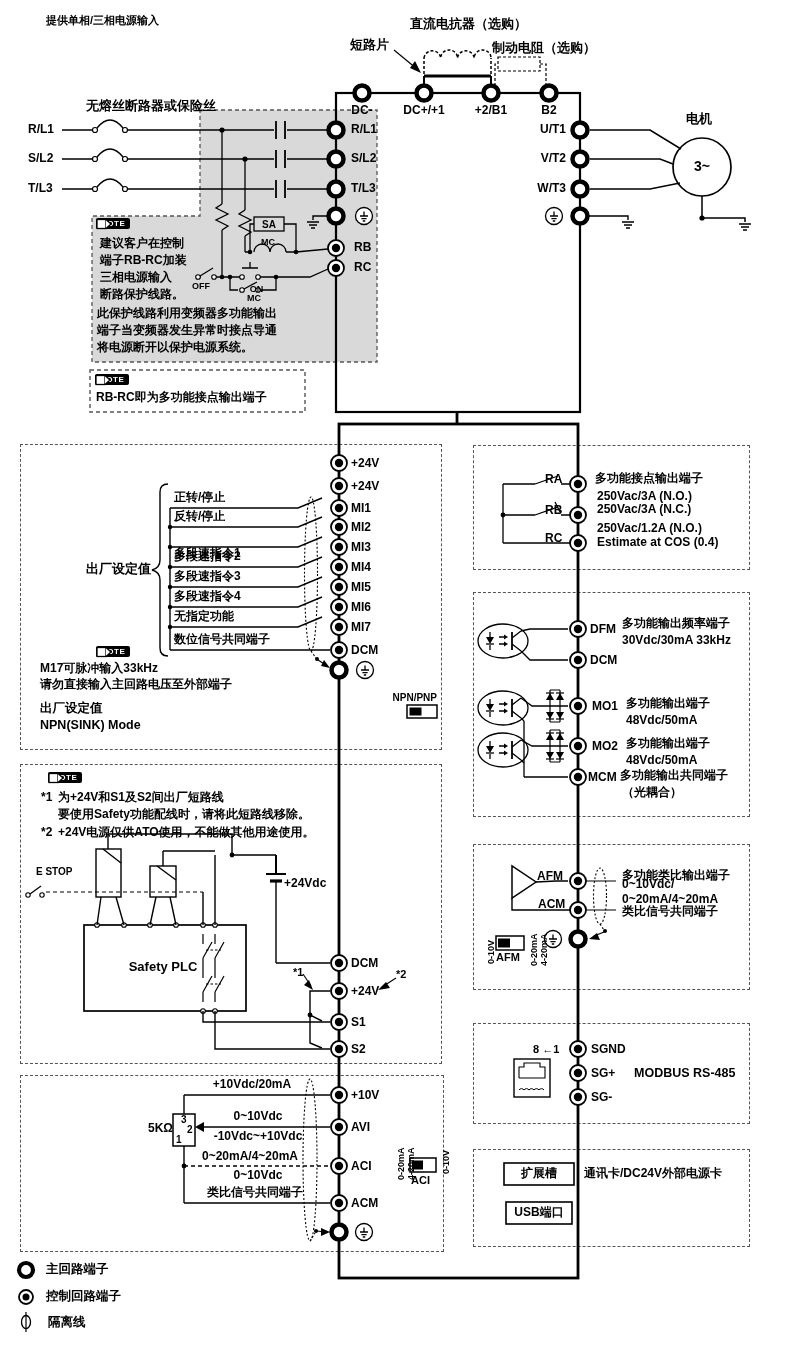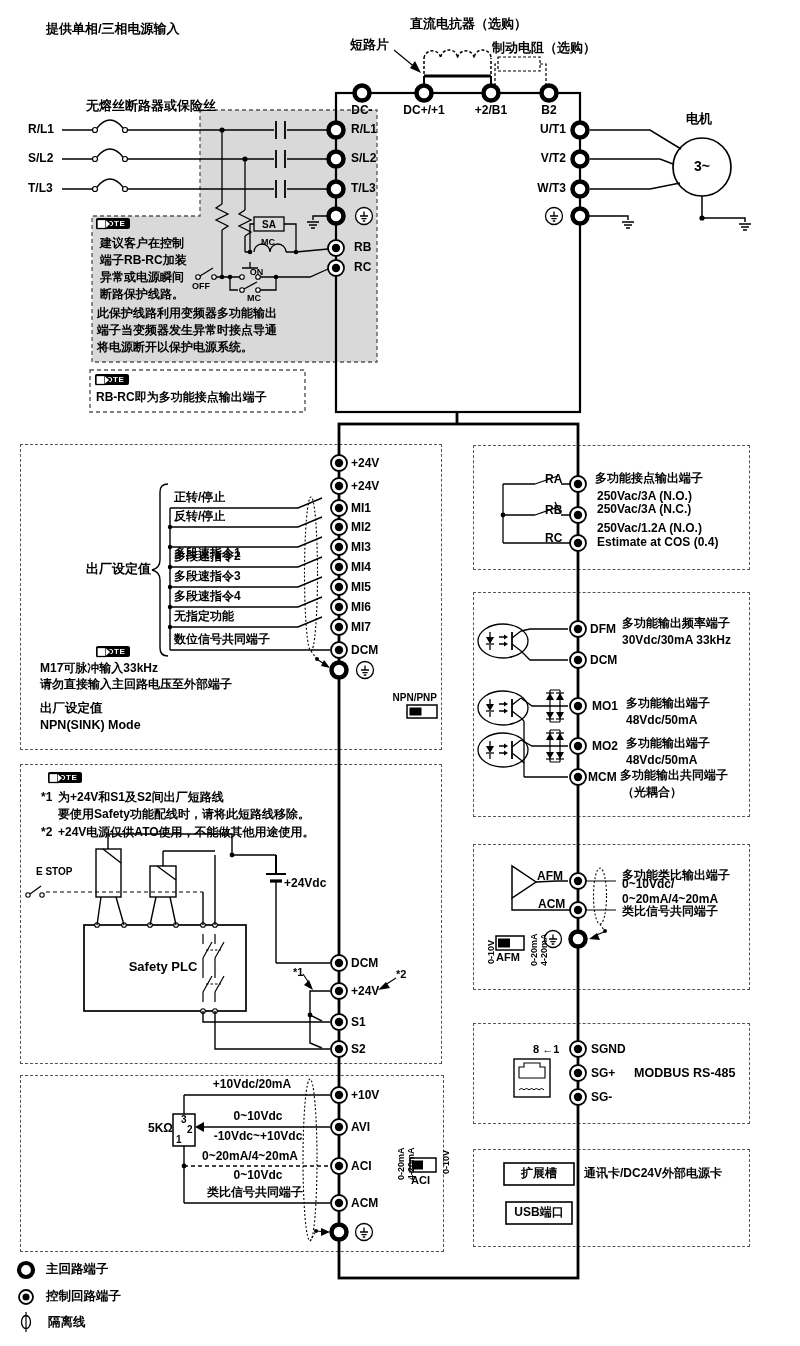--- a/index.html
+++ b/index.html
@@ -374,21 +374,21 @@
       <circle cx="26" cy="1270" r="7" fill="#fff" stroke="#000" stroke-width="4.2"></circle>
       <circle cx="26" cy="1297" r="7" fill="#fff" stroke="#000" stroke-width="1.8"></circle>
       <circle cx="26" cy="1297" r="3.5" fill="#000"></circle>
       <g>
         <path d="M26,1312 V1332" stroke="#000" stroke-width="1.2"></path>
         <ellipse cx="26" cy="1322" rx="4.5" ry="6.5" fill="none" stroke="#000" stroke-width="1.3"></ellipse>
       </g>
     </g>
   </svg>
 
-  <div class="lb s13" style="left:46px;top:14px;font-size:13px;margin-top:8px;">提供单相/三相电源输入</div>
+  <div class="lb s13" style="left:46px;top:14px;font-size:11px;">提供单相/三相电源输入</div>
 
   <div class="lb s13" style="left:86px;top:99px;">无熔丝断路器或保险丝</div>
   <div class="lb" style="left:28px;top:123px;">R/L1</div>
   <div class="lb" style="left:28px;top:152px;">S/L2</div>
   <div class="lb" style="left:28px;top:182px;">T/L3</div>
   <div class="lb s13" style="left:350px;top:38px;">短路片</div>
   <div class="lb s13" style="left:410px;top:17px;">直流电抗器（选购）</div>
   <div class="lb s13" style="left:492px;top:41px;">制动电阻（选购）</div>
   <div class="lb ctr" style="left:362px;top:104px;">DC-</div>
   <div class="lb ctr" style="left:424px;top:104px;">DC+/+1</div>
@@ -407,29 +407,29 @@
 
   <span class="note-ic" style="left:96px;top:218px;">
     <svg width="16" height="12">
         <rect x="1" y="1.5" width="9" height="9" fill="#fff" stroke="#000" stroke-width="1.3"></rect>
         <path d="M10,1.5 L15,6 L10,10.5" fill="#fff" stroke="#000" stroke-width="1.3"></path>
       </svg>
     <b class="nt">NOTE</b>
   </span>
   <div class="lb" style="left:100px;top:237px;">建议客户在控制</div>
   <div class="lb" style="left:100px;top:254px;">端子RB-RC加装</div>
-  <div class="lb" style="left:100px;top:271px;">异常或电源瞬间</div>
+  <div class="lb" style="left:100px;top:271px;">三相电源输入</div>
   <div class="lb" style="left:100px;top:288px;">断路保护线路。</div>
   <div class="lb" style="left:97px;top:307px;">此保护线路利用变频器多功能输出</div>
   <div class="lb" style="left:97px;top:324px;">端子当变频器发生异常时接点导通</div>
   <div class="lb" style="left:97px;top:341px;">将电源断开以保护电源系统。</div>
   <div class="lb s10 ctr" style="left:269px;top:219px;">SA</div>
   <div class="lb s9 ctr" style="left:268px;top:238px;">MC</div>
   <div class="lb s9" style="left:192px;top:282px;">OFF</div>
-  <div class="lb s9 ctr" style="left:250px;top:268px;padding-left:13px;">ON</div>
+  <div class="lb s9 ctr" style="left:250px;top:285px;padding-left:13px;">ON</div>
   <div class="lb s9 ctr" style="left:254px;top:294px;">MC</div>
 
   <span class="note-ic" style="left:95px;top:374px;">
     <svg width="16" height="12">
         <rect x="1" y="1.5" width="9" height="9" fill="#fff" stroke="#000" stroke-width="1.3"></rect>
         <path d="M10,1.5 L15,6 L10,10.5" fill="#fff" stroke="#000" stroke-width="1.3"></path>
       </svg>
     <b class="nt">NOTE</b>
   </span>
   <div class="lb" style="left:96px;top:391px;">RB-RC即为多功能接点输出端子</div>

